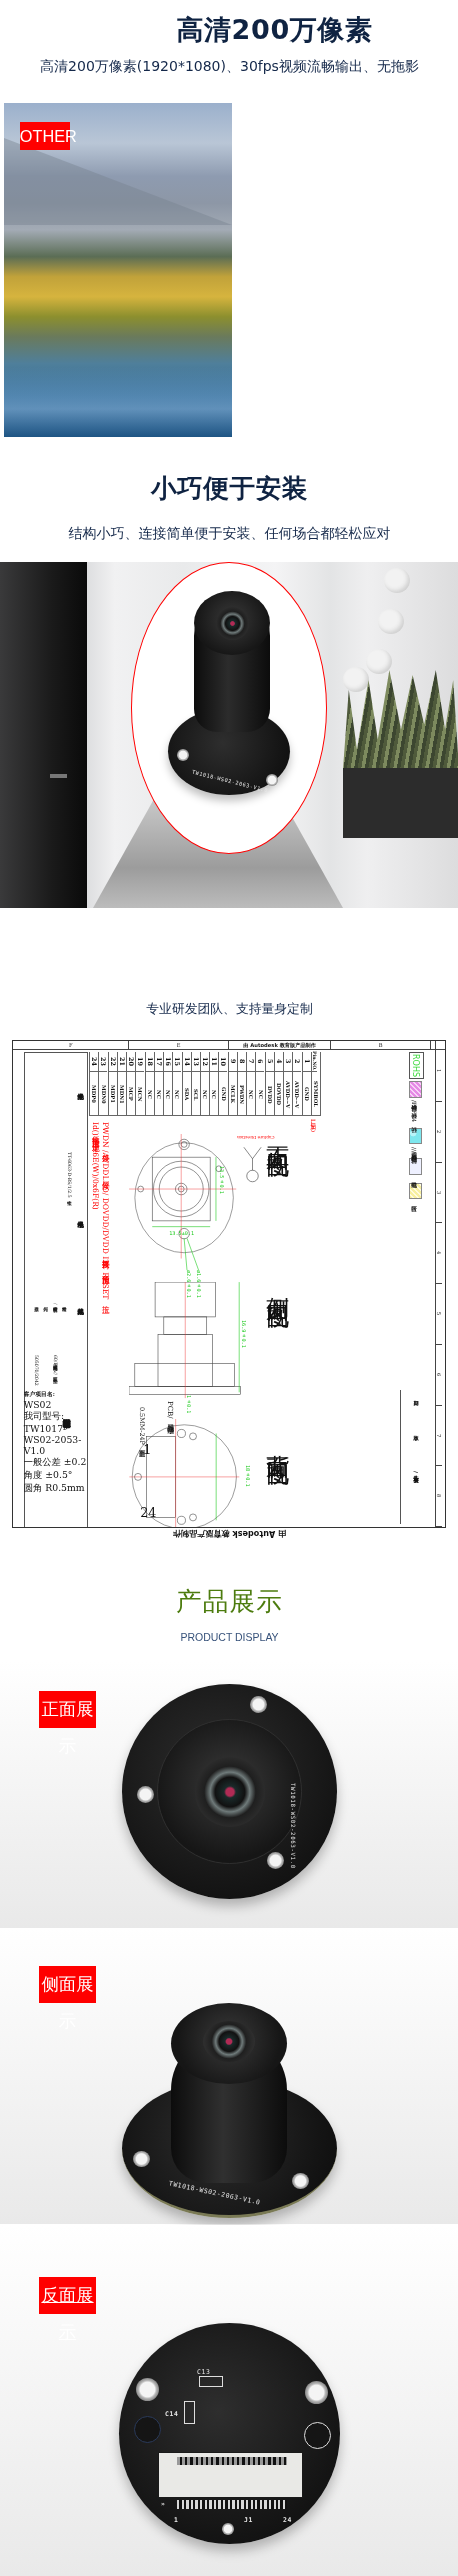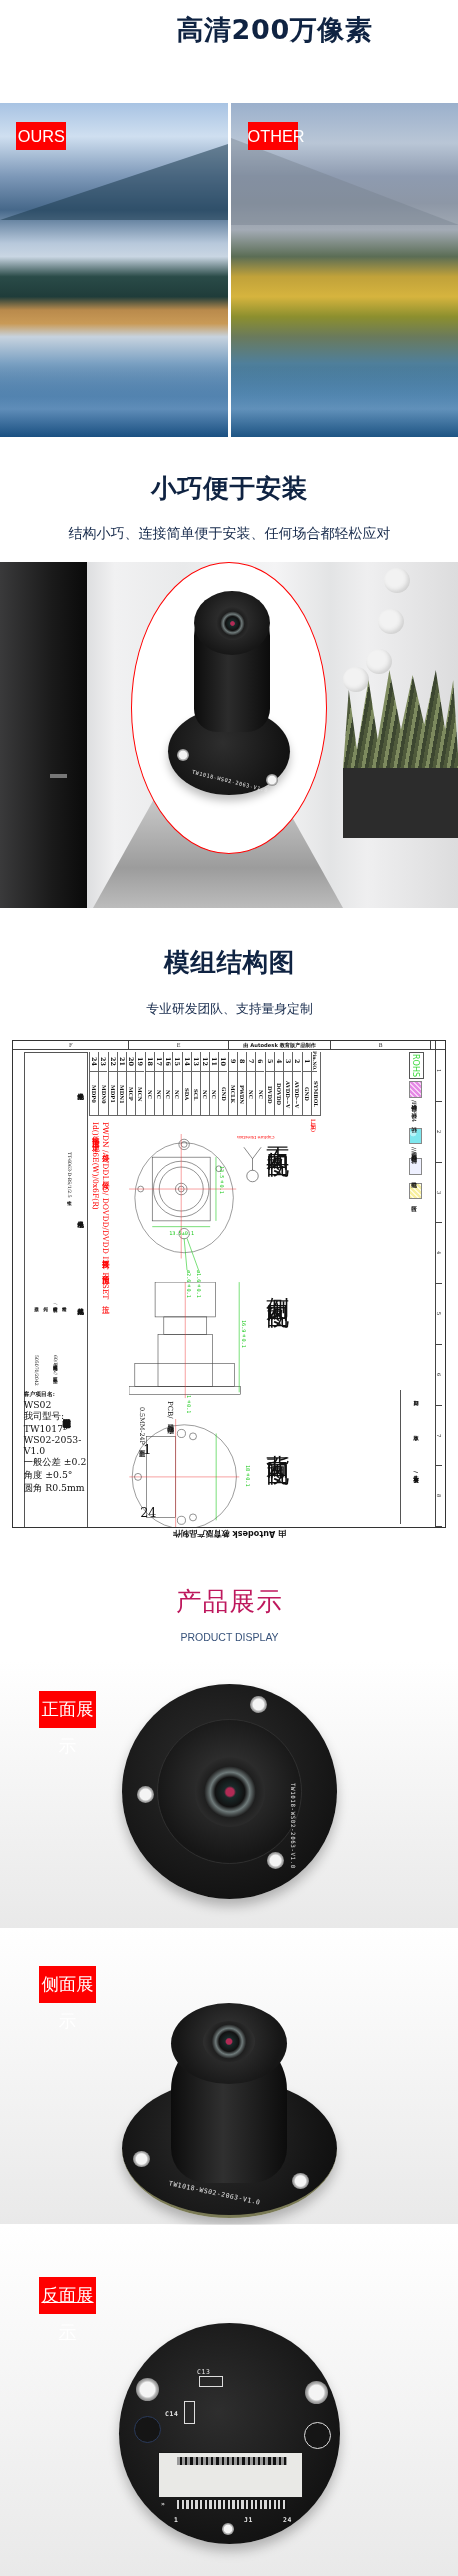--- a/index.html
+++ b/index.html
@@ -65,39 +65,35 @@
   .frame-right { position: absolute; right: 0; top: 0; width: 10.5px; height: 100%; border-left: 0.6px solid #444; }
   .frame-right div { height: 12.5%; border-bottom: 0.6px solid #444; font-size: 5.2px; writing-mode: vertical-rl; display: flex; align-items: center; justify-content: center; }
   .title-block { position: absolute; left: 10.5px; top: 372px; width: 64px; height: 168px; }
   .tb-company { position: absolute; writing-mode: vertical-rl; font-size: 8.1px; font-weight: bold; }
   .rev-block { position: absolute; right: 10.5px; top: 372px; width: 35px; height: 168px; border-left: 0.6px solid #555; }
   .rev-block span { position: absolute; writing-mode: vertical-rl; font-size: 5.2px; font-weight: bold; }
   .drawing-foot { position: absolute; left: 0; width: 459px; text-align: center; top: 1528px; font-size: 8.1px; font-weight: bold; transform: rotate(180deg); font-family: "DejaVu Sans", sans-serif; color: #111; }
 
   
   .disp-bg { position: absolute; left: 0; width: 459px; background: linear-gradient(180deg, #ffffff 0%, #f5f5f5 45%, #e9e9e9 100%); }
-  .disp-title { position: absolute; left: 0; width: 459px; text-align: center; color: #be185d; font-size: 25.6px; letter-spacing: 1.2px; }
+  .disp-title { position: absolute; left: 0; width: 459px; text-align: center; color: #4d7c0f; font-size: 25.6px; letter-spacing: 1.2px; }
   .disp-sub { position: absolute; left: 0; width: 459px; text-align: center; color: #37527a; font-size: 10.5px; font-family: "Liberation Sans", sans-serif; }
   .disp-badge { left: 39px; width: 57px; height: 37px; font-size: 17.4px; line-height: 37px; }
   .fpc { position: absolute; background: #e9e9e6; border: 1.2px solid #1a1a1a; }
   .fpc-teeth { position: absolute; height: 8.1px; background: repeating-linear-gradient(90deg, #9a9a9a 0 2.9px, #111 2.9px 5.2px); }
 </style>
 </head>
 <body>
 
 <div class="page">
 
   <div class="sec-title" style="top:12.8px;font-size:27px;line-height:33px;margin-left:45px;">高清200万像素</div>
+  <div class="sec-sub" style="top:56px;font-size:14px;line-height:20px;">高清200万像素(1920*1080)、30fps视频流畅输出、无拖影</div>
 
   <div class="compare">
-    <div class="half ours">
-      <div class="mtn mtn-a"></div>
-      <div class="reflect"></div>
-      <div class="badge-red">OURS</div>
-    </div>
     <div class="divider"></div>
     <div class="half other">
       <div class="mtn mtn-b"></div>
       <div class="reflect"></div>
       <div class="badge-red">OTHER</div>
     </div>
   </div>
 
   <div class="sec-title" style="top:472px;font-size:25.6px;line-height:33px;">小巧便于安装</div>
   <div class="sec-sub" style="top:523px;font-size:14px;line-height:20px;">结构小巧、连接简单便于安装、任何场合都轻松应对</div>
@@ -122,21 +118,20 @@
         <div class="cam-barrel" style="left:25.6px;top:-64px;width:76px;height:134px;border-radius:38px 38px 23px 23px;background:linear-gradient(90deg,#0c0c0c,#2c2c2c 45%,#0c0c0c);"></div>
         <div class="cam-barrel" style="left:25.6px;top:-71px;width:76px;height:64px;"></div>
         <div class="cam-lens" style="left:48px;top:-55px;width:33px;height:33px;"></div>
         <div class="cam-hole" style="left:9.3px;top:87px;width:11.6px;height:11.6px;"></div>
         <div class="cam-hole" style="left:98px;top:112px;width:11.6px;height:11.6px;"></div>
         <div class="silk" style="left:23px;top:116px;font-size:5.2px;transform:rotate(14deg);">TW1018-WS02-2063-V1.0</div>
       </div>
     </div>
   </div>
 
-  <div class="sec-title" style="top:946px;font-size:25.6px;line-height:33px;">模组结构图</div>
   <div class="sec-sub" style="top:1000px;font-size:12.8px;line-height:18.6px;">专业研发团队、支持量身定制</div>
 
   <div class="drawing" style="top:1040px;height:488px;">
     <div class="frame-top">
       <div style="width:116px;">F</div>
       <div style="width:100px;">E</div>
       <div style="width:102px;" class="wm">由 Autodesk 教育版产品制作</div>
       <div style="width:100px;">B</div>
     </div>
 

